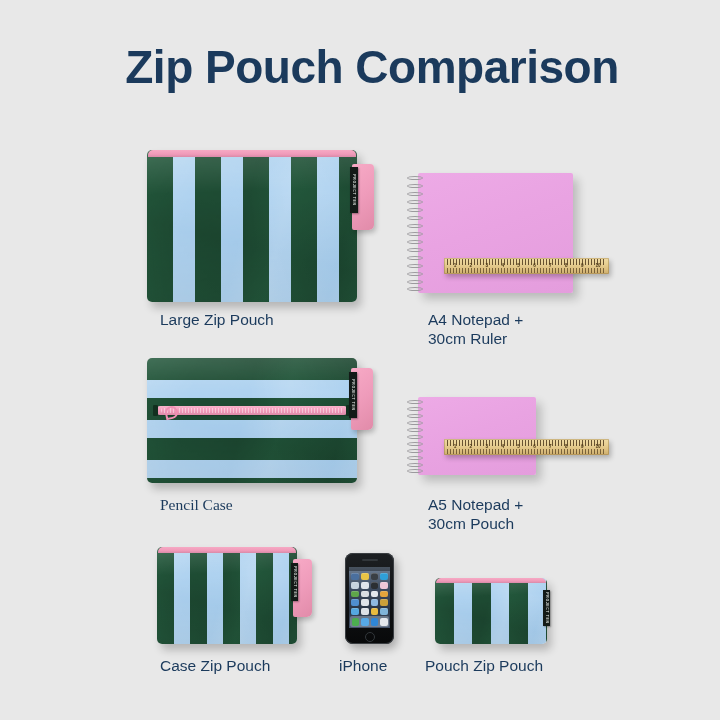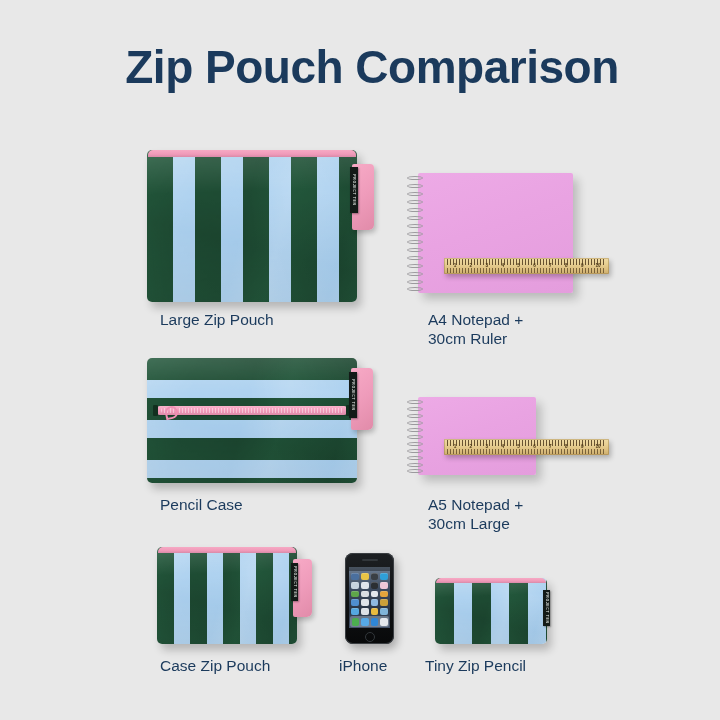--- a/index.html
+++ b/index.html
@@ -369,21 +369,21 @@
     <div class="zip-stop" style="left:6px; top:47px; height:11px;"></div>
     <div class="zip-stop" style="right:6px; top:47px; height:11px;"></div>
     <div class="texture"></div>
     <div class="sheen"></div>
   </div>
   <div class="tab" style="left:204px; top:10px; width:22px; height:62px; border-radius:2px 4px 5px 2px;"></div>
   <div class="brand-label sm" style="left:202px; top:14px; width:8px; height:46px;">
     <span>PROJECT TEN</span>
   </div>
 </div>
-<div class="caption" style="left:160px; top:495px; width:230px;">Pencil Case</div>
+<div class="caption" style="left:160px; top:495px; width:230px;font-family:Liberation Serif, serif;">Pencil Case</div>
 
 <div class="notepad" style="left:418px; top:397px; width:118px; height:78px;">
   <div class="notepad-page"></div>
   <div class="spiral">
     <i style="top:3px"></i>
       <i style="top:10px"></i>
       <i style="top:17px"></i>
       <i style="top:24px"></i>
     <i style="top:31px"></i>
       <i style="top:38px"></i>
@@ -405,21 +405,21 @@
     <b>6</b>
     <b>7</b>
     <b>8</b>
     <b>9</b>
     <b>10</b>
   </div>
   <div class="ticks-bot"></div>
   <div class="edge"></div>
 </div>
 <div class="caption" style="left:428px; top:495px; width:200px;">A5 Notepad +
-30cm Large</div>
+30cm Pouch</div>
 
 <div class="pouch" style="left:157px; top:547px; width:140px; height:97px;">
   <div class="pouch-body">
     <div class="zip-top" style="height:6px;"></div>
     <div class="stripes-v" style="background:repeating-linear-gradient(90deg,#1d4a32 0 17px,#aed2f0 17px 33px);"></div>
     <div class="texture"></div>
     <div class="sheen"></div>
   </div>
   <div class="tab" style="left:136px; top:12px; width:19px; height:58px; border-radius:2px 4px 5px 2px;"></div>
   <div class="brand-label sm" style="left:134px; top:16px; width:7px; height:38px;">
@@ -469,13 +469,13 @@
   <div class="pouch-body">
     <div class="zip-top" style="height:5px;"></div>
     <div class="stripes-v" style="background:repeating-linear-gradient(90deg,#1d4a32 0 19px,#aed2f0 19px 37px);"></div>
     <div class="texture"></div>
     <div class="sheen"></div>
   </div>
   <div class="brand-label sm" style="left:108px; top:12px; width:7px; height:36px;">
     <span>PROJECT TEN</span>
   </div>
 </div>
-<div class="caption" style="left:425px; top:656px; width:180px;">Tiny Zip Pencil</div>
+<div class="caption" style="left:425px; top:656px; width:180px;">Pouch Zip Pouch</div>
 
 </body></html>

